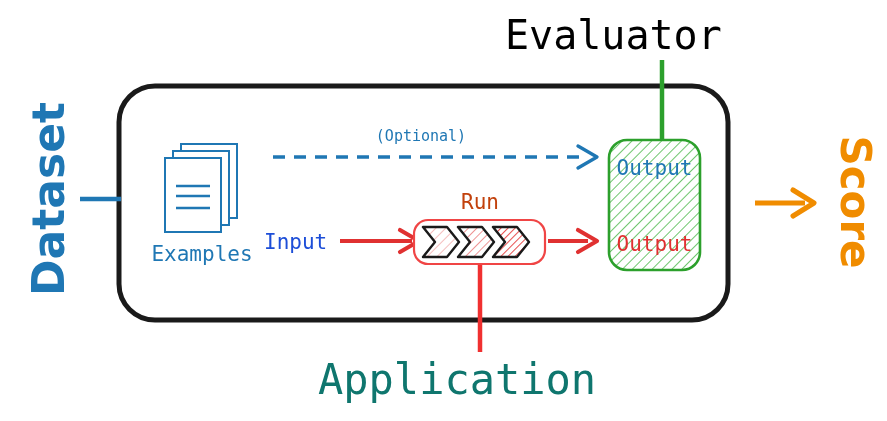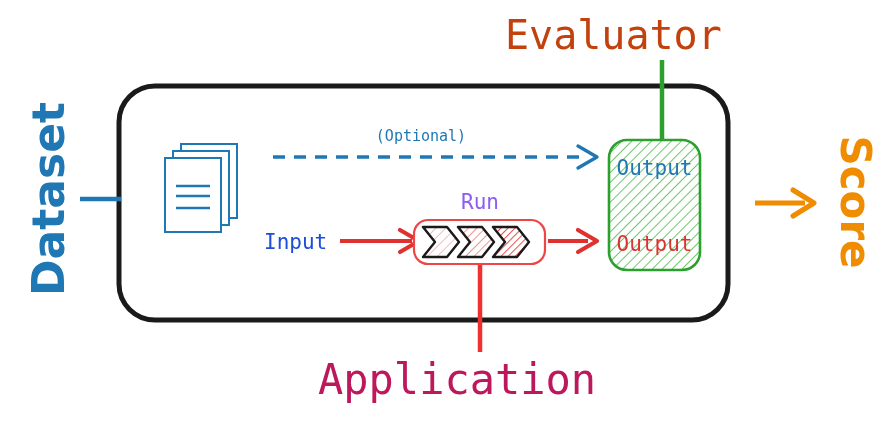--- a/index.html
+++ b/index.html
@@ -122,36 +122,38 @@
       <polyline points="793,190 814,203 793,216" fill="none" stroke="#f08c00" stroke-width="5" stroke-linecap="round" stroke-linejoin="round"></polyline>
     </g>
   </svg>
 
   <div class="side-label" style="position:absolute; left:-46px; top:178px; width:190px; height:46px;
               transform:rotate(-90deg); transform-origin:center center;
               font-size:44px; color:#1f77b4; text-align:center; line-height:46px;
               white-space:nowrap;">Dataset</div>
 
   <div class="mono-label" style="position:absolute; left:505px; top:12px; width:316px;
-              font-size:40px; color:#c2410c; text-align:left; white-space:nowrap;">Evaluator</div>
+              font-size:40px; color:#000000; text-align:left; white-space:nowrap;">Evaluator</div>
 
   <div class="mono-label" style="position:absolute; left:318px; top:355px; width:340px;
-              font-size:42px; color:#be185d; text-align:left; white-space:nowrap;">Application</div>
+              font-size:42px; color:#0f766e; text-align:left; white-space:nowrap;">Application</div>
 
   <div class="side-label" style="position:absolute; left:780px; top:180px; width:150px; height:44px;
               transform:rotate(90deg); transform-origin:center center;
               font-size:42px; color:#f08c00; text-align:center; line-height:44px;
               white-space:nowrap;">Score</div>
 
+  <div class="mono-label" style="position:absolute; left:142px; top:242px; width:120px;
+              font-size:21px; color:#1f77b4; text-align:center; white-space:nowrap;">Examples</div>
 
   <div class="mono-label" style="position:absolute; left:336px; top:127px; width:170px;
               font-size:15px; color:#1f77b4; text-align:center; white-space:nowrap;">(Optional)</div>
 
   <div class="mono-label" style="position:absolute; left:440px; top:190px; width:80px;
-              font-size:21px; color:#8b5cf6; text-align:center; white-space:nowrap;">Run</div>
+              font-size:21px; color:#c2410c; text-align:center; white-space:nowrap;">Run</div>
 
   <div class="mono-label" style="position:absolute; left:264px; top:230px; width:76px;
               font-size:21px; color:#1d4ed8; text-align:left; white-space:nowrap;">Input</div>
 
   <div class="mono-label" style="position:absolute; left:609px; top:156px; width:91px;
               font-size:21px; color:#1f77b4; text-align:center; white-space:nowrap;">Output</div>
 
   <div class="mono-label" style="position:absolute; left:609px; top:232px; width:91px;
               font-size:21px; color:#e03131; text-align:center; white-space:nowrap;">Output</div>
 

